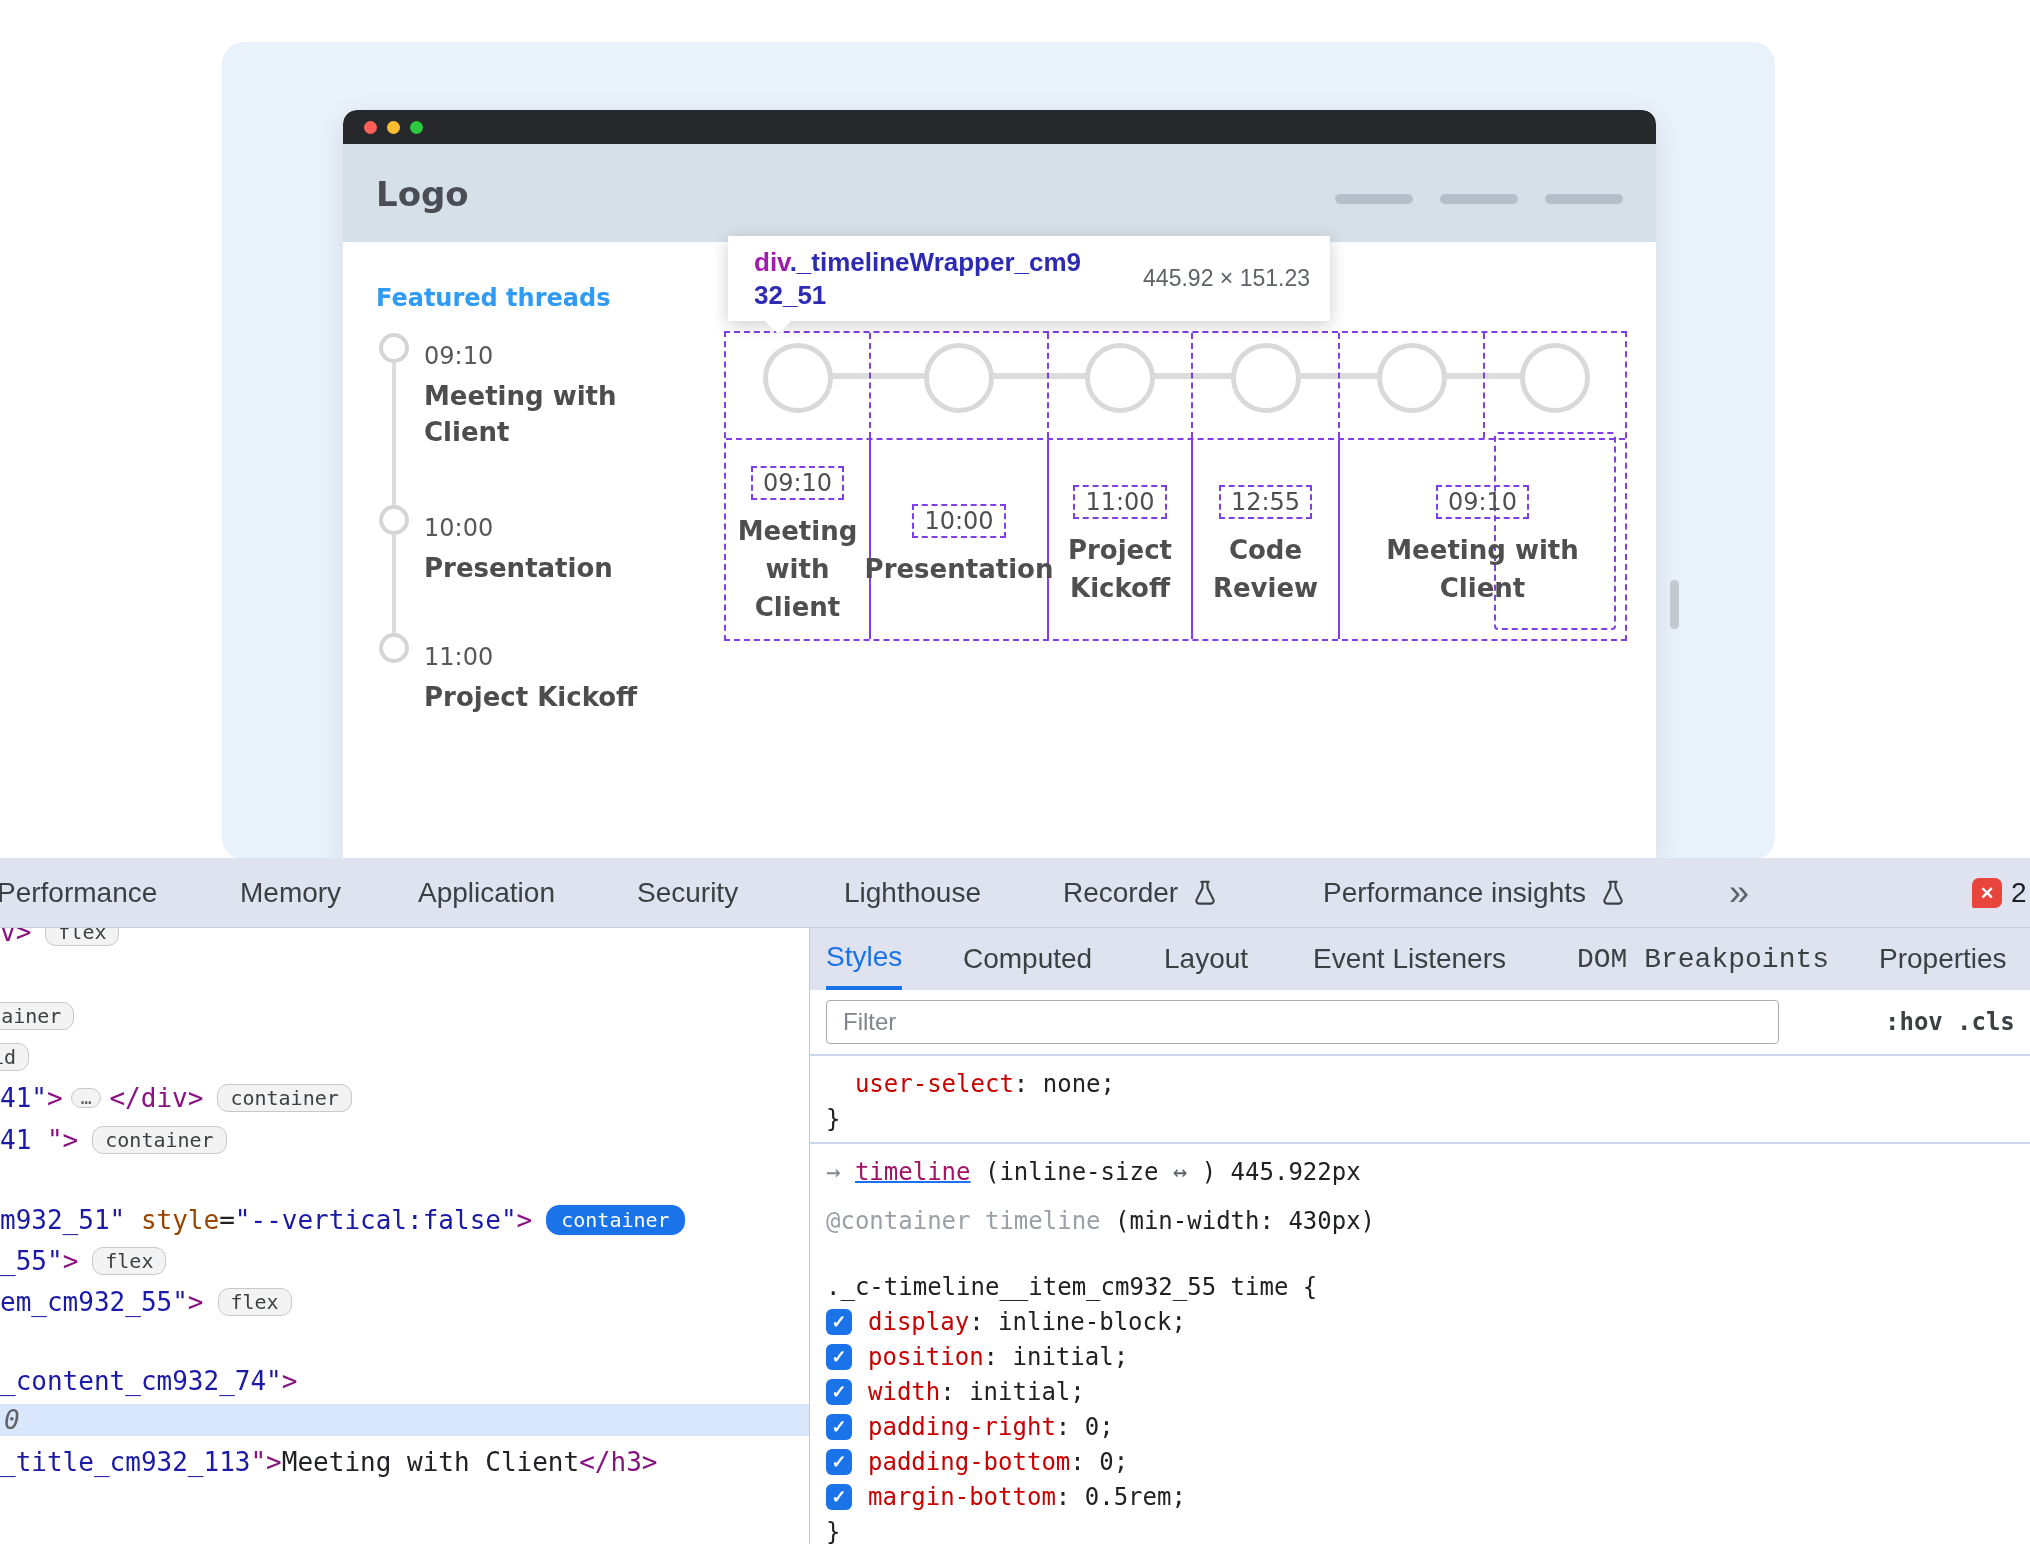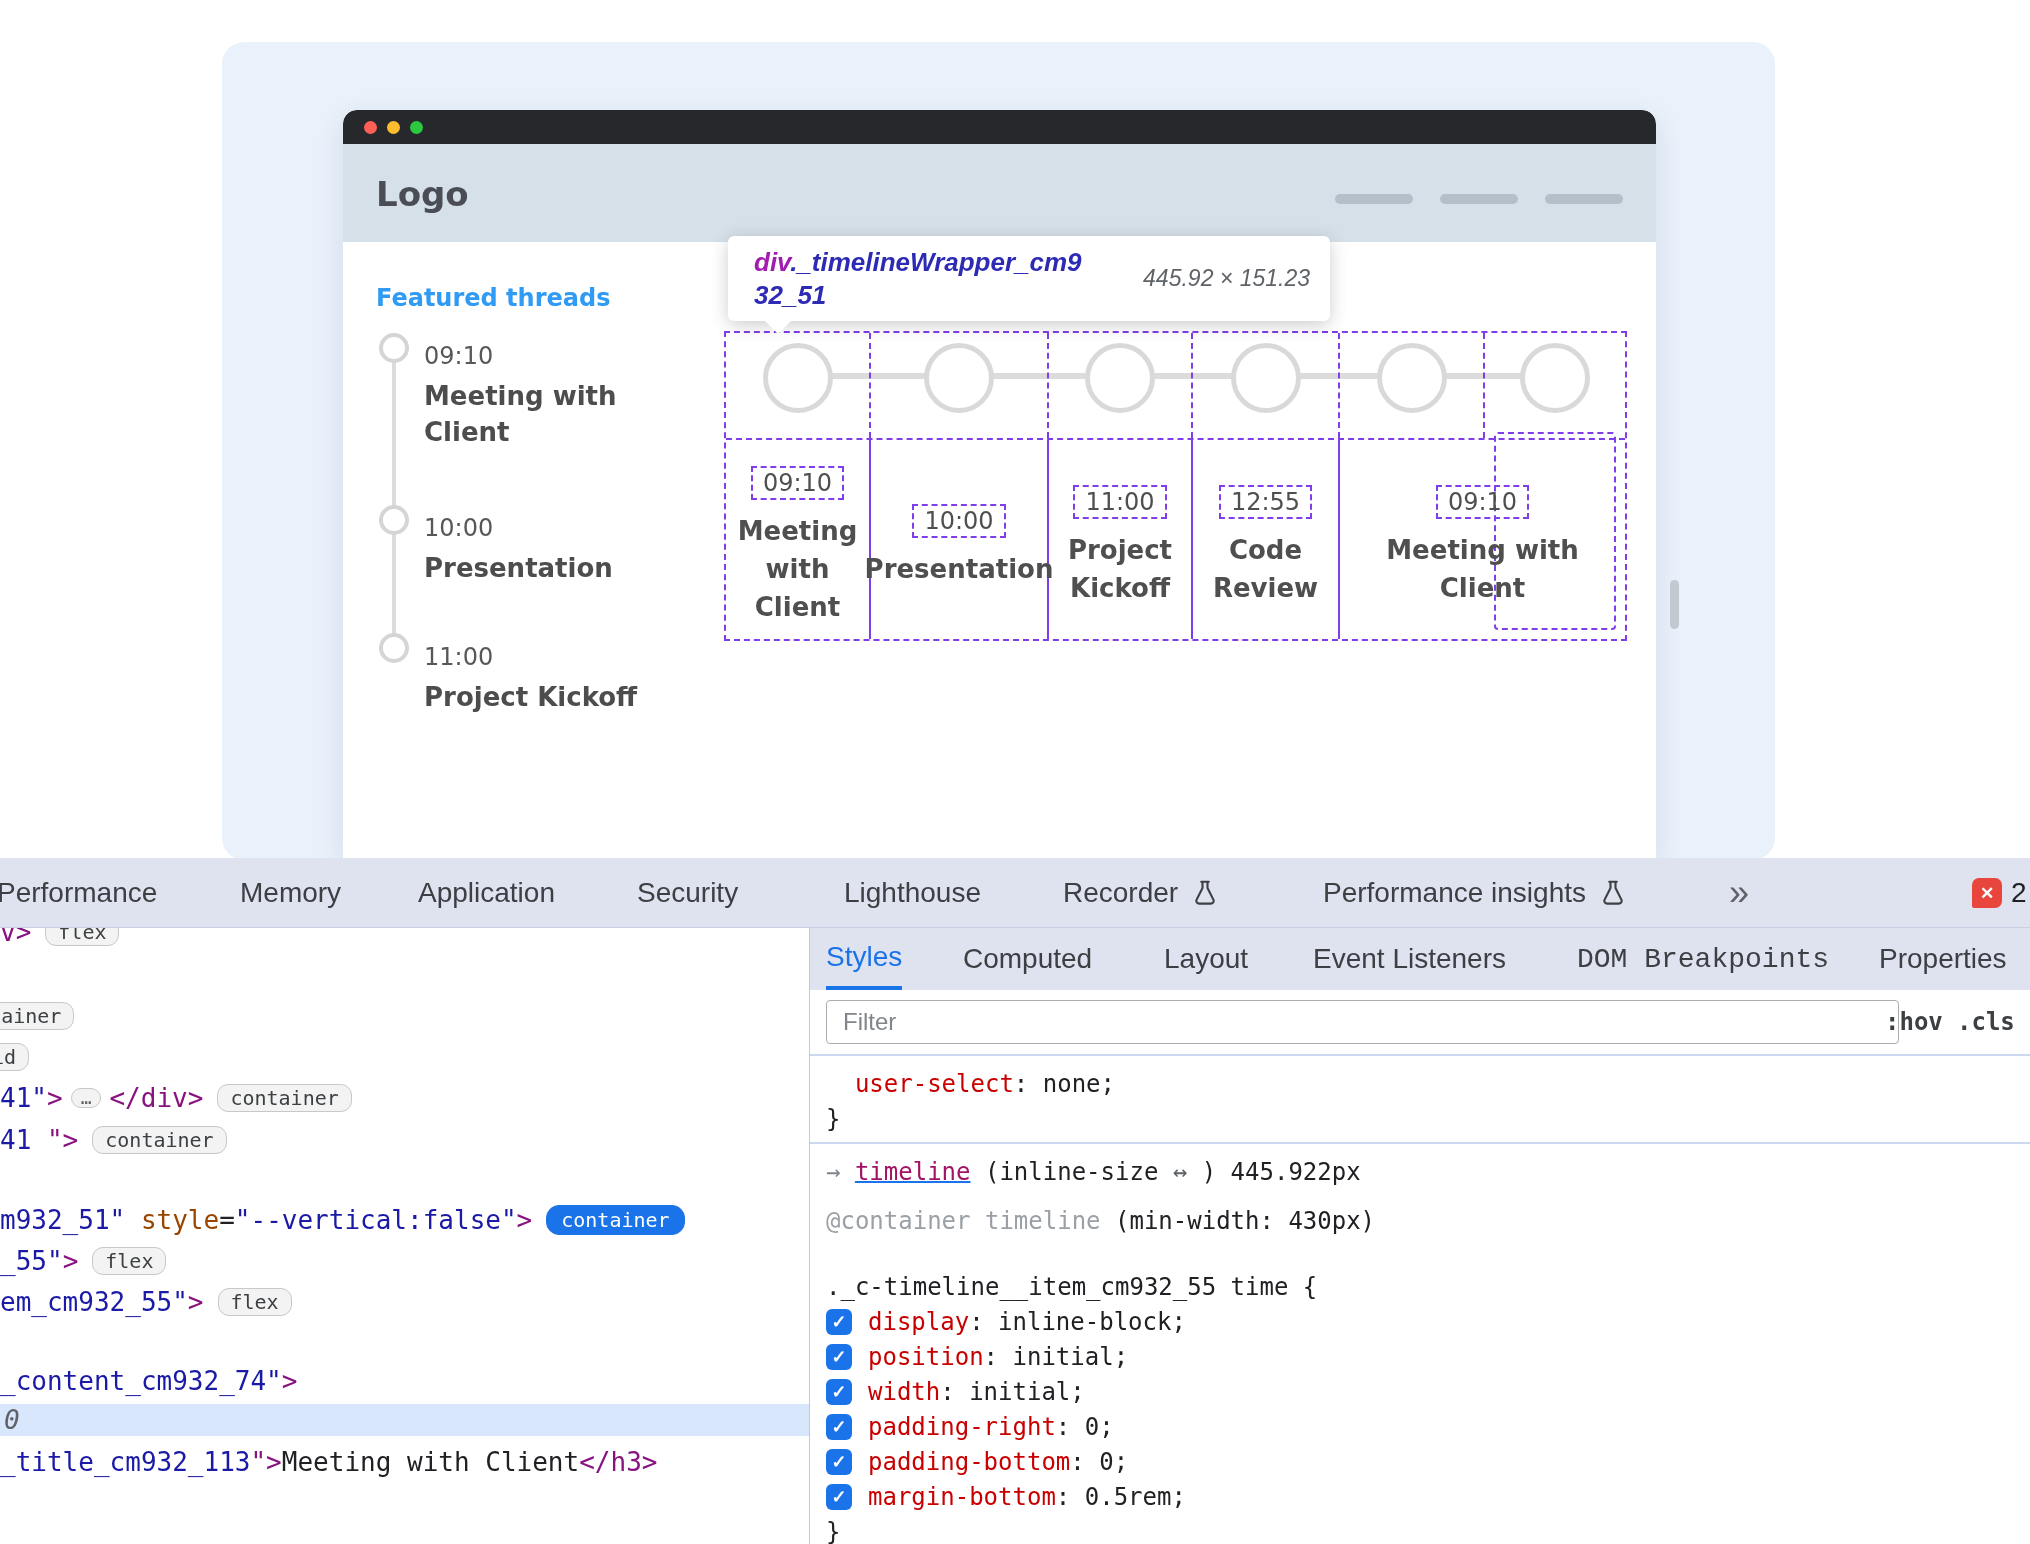--- a/index.html
+++ b/index.html
@@ -50,22 +50,22 @@
   .ht-cell:nth-child(1){ width:145px; } .ht-cell:nth-child(2){ width:178px; } .ht-cell:nth-child(3){ width:144px; }
   .ht-cell:nth-child(4){ width:147px; } .ht-cell:nth-child(5){ width:145px; }
   .ht-circle { margin-top:10px; width:70px; height:70px; border:5px solid #d9d9d9; border-radius:50%; background:#fff; z-index:1; }
   .ht-timebox { margin-top:12px; border:2px dashed #7f3ee9; padding:1px 10px; font-size:24px; color:#4f4f4f; z-index:1; }
   .ht-title { margin-top:12px; font-size:26px; font-weight:bold; color:#4f4f4f; line-height:38px;
     text-align:center; padding:0 2px; z-index:1; }
   .ht-extra-box { position:absolute; left:768px; top:99px; width:122px; height:198px;
     border:2px dashed #7f3ee9; border-radius:4px; z-index:0; }
   
   .tooltip { position:absolute; left:728px; top:236px; width:602px; height:85px; background:#fff;
-    border-radius:6px; box-shadow:0 4px 18px rgba(0,0,0,.2); display:flex; align-items:center;
-    padding:8px 20px 8px 26px; z-index:5;font-style:italic; }
+    border-radius:1px; box-shadow:0 4px 18px rgba(0,0,0,.2); display:flex; align-items:center;
+    padding:8px 20px 8px 26px; z-index:5; }
   .tooltip::after { content:""; position:absolute; left:36px; bottom:-13px; width:0; height:0;
     border-left:14px solid transparent; border-right:14px solid transparent; border-top:14px solid #fff; }
   .tt-name { width:370px; font-size:26px; font-weight:bold; line-height:33px; word-break:break-all; }
   .tt-tag { color:#a21caf; }
   .tt-class { color:#2d2bb4; }
   .tt-dims { margin-left:auto; font-size:23px; color:#5f6368; font-weight:normal; }
   
   .scroll-thumb { position:absolute; left:1670px; top:580px; width:9px; height:49px; border-radius:5px; background:#c3c9d1; }
   
   .devtools { position:absolute; left:0; top:858px; width:2030px; height:686px; background:#fff; color:#3c4043; }
@@ -105,21 +105,21 @@
     border-radius:10px; padding:0 9px; line-height:18px; }
   
   .st-panel { position:absolute; left:810px; top:70px; width:1220px; height:616px; background:#fff; }
   .st-tabs { position:relative; height:62px; background:#dfe3f0;padding-left:8px; }
   .st-tab { position:absolute; top:0; height:62px; display:flex; align-items:center; font-size:28px;
     color:#3c4043; white-space:nowrap; }
   .st-tab.active { color:#1a73e8; border-bottom:4px solid #1a73e8; }
   .st-tab:nth-of-type(1){ left:16px; } .st-tab:nth-of-type(2){ left:153px; } .st-tab:nth-of-type(3){ left:354px; }
   .st-tab:nth-of-type(4){ left:503px; } .st-tab:nth-of-type(5){ left:767px;font-family:Liberation Mono, monospace; } .st-tab:nth-of-type(6){ left:1069px; }
   .st-filter-row { position:relative; height:64px; background:#fff; }
-  .st-filter { position:absolute; left:16px; top:10px; width:1073px; height:44px; border:1.5px solid #ababab;
+  .st-filter { position:absolute; left:16px; top:10px; width:953px; height:44px; border:1.5px solid #ababab;
     border-radius:4px; font-size:24px; padding:0 16px; color:#202124; outline:none;
     font-family:"Liberation Sans", sans-serif; }
   .st-filter::placeholder { color:#80868b; }
   .st-hov { position:absolute; left:1075px; top:0; height:64px; display:flex; align-items:center;
     font-family:"DejaVu Sans Mono", monospace; font-weight:bold; font-size:24px; color:#3c4043; }
   .st-cls { position:absolute; left:1147px; top:0; height:64px; display:flex; align-items:center;
     font-family:"DejaVu Sans Mono", monospace; font-weight:bold; font-size:24px; color:#3c4043; }
   .st-sep { position:absolute; left:0; width:1220px; height:2px; background:#ccd8f0; }
   .st-code { position:absolute; left:0; top:0; width:1220px; height:616px;
     font-family:"DejaVu Sans Mono", monospace; font-size:24px; color:#202124; }

